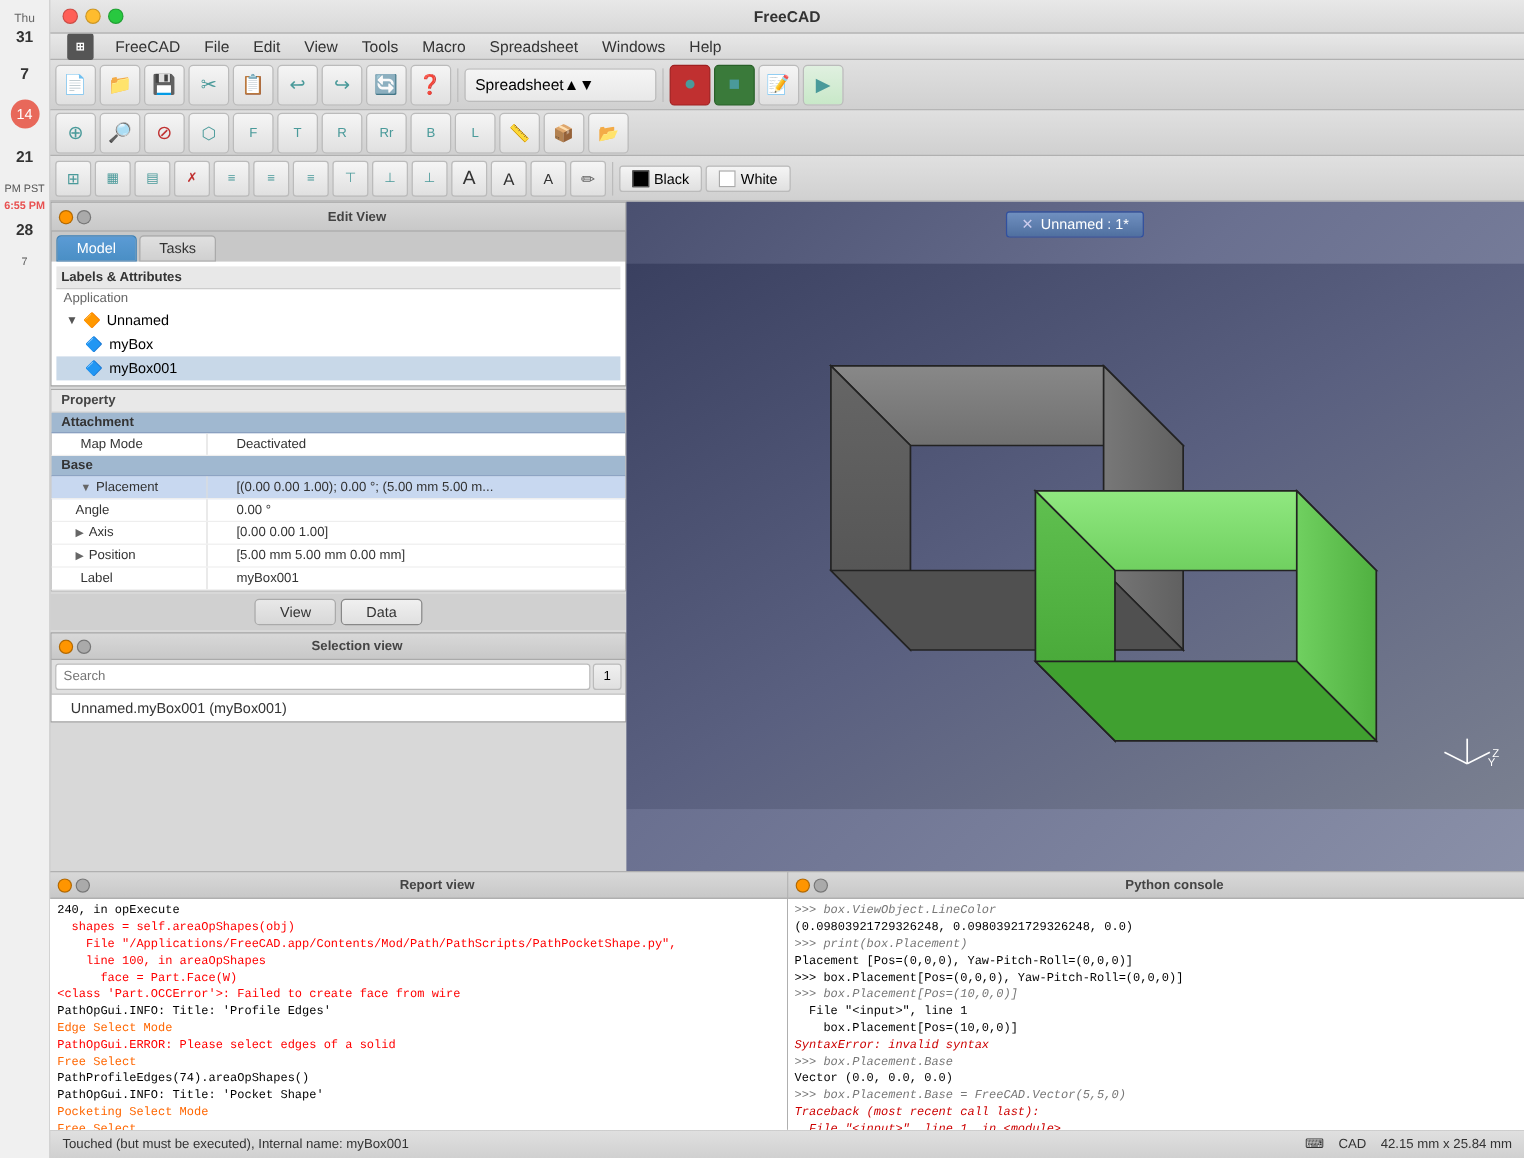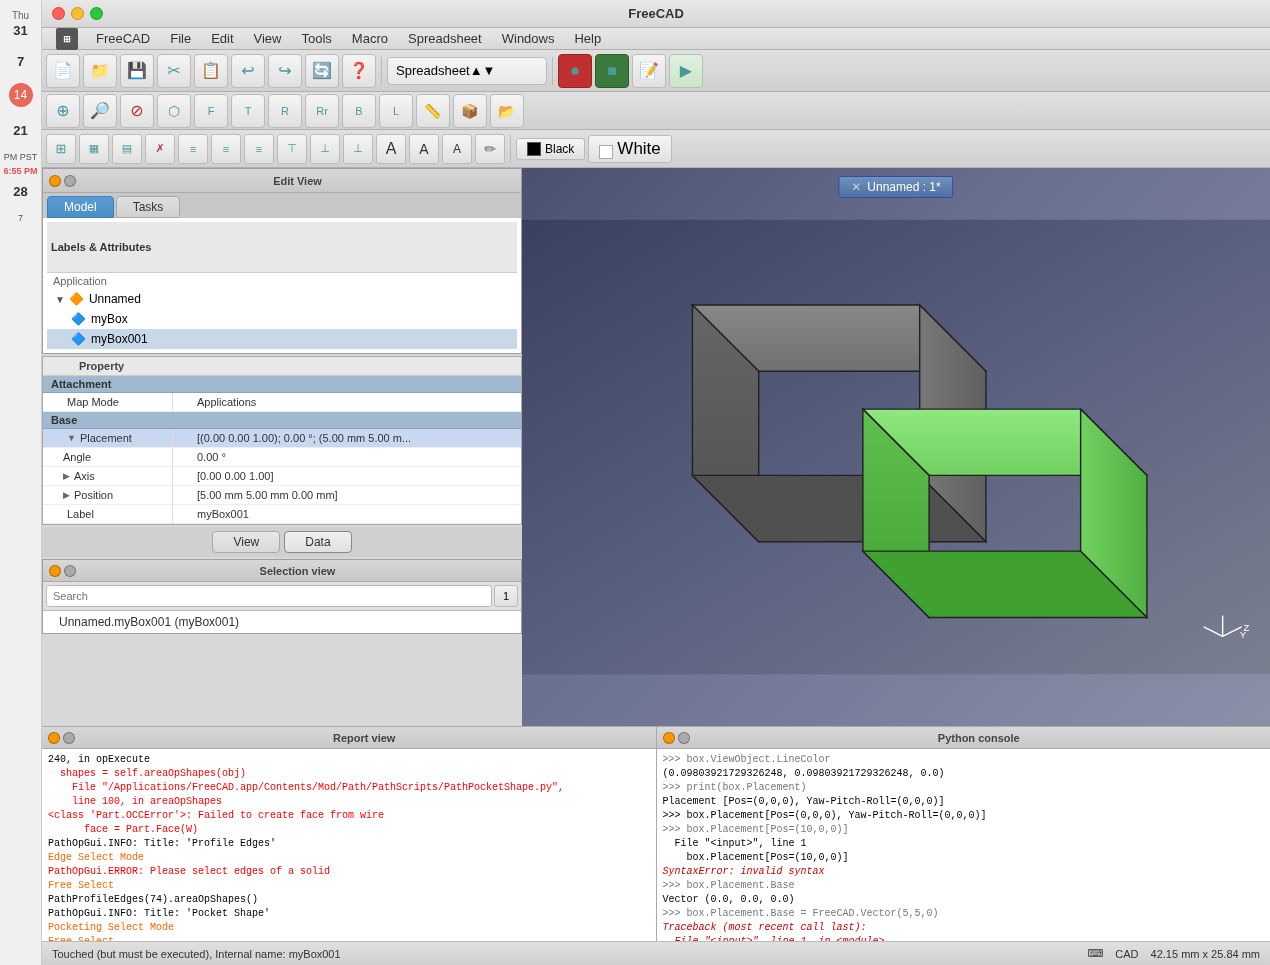--- a/index.html
+++ b/index.html
@@ -186,28 +186,28 @@
       font-size: 12px;
     }
     .color-swatch-black {
       width: 14px;
       height: 14px;
       background: #000;
       border: 1px solid #555;
     }
     .color-btn-white {
       display: flex;
-      align-items: flex-end;
+      align-items: flex-start;
       gap: 4px;
       padding: 3px 10px;
       border: 1px solid #bbb;
       border-radius: 3px;
       background: linear-gradient(to bottom, #f5f5f5, #e0e0e0);
       cursor: pointer;
-      font-size: 17px;
+      font-size: 12px;
     }
     .color-swatch-white {
       width: 14px;
       height: 14px;
       background: #fff;
       border: 1px solid #aaa;
     }
 
     
     .main-content {
@@ -278,21 +278,21 @@
       border-color: #3a7fb5;
     }
     .combo-content {
       background: white;
       padding: 4px;
     }
     .labels-attr-header {
       font-size: 11px;
       font-weight: bold;
       color: #333;
-      padding: 19px 4px;
+      padding: 3px 4px;
       background: #e8e8e8;
       border-bottom: 1px solid #ccc;
     }
     .app-label {
       font-size: 11px;
       color: #666;
       padding: 2px 6px;
     }
     .tree-item {
       display: flex;
@@ -334,21 +334,21 @@
       border-bottom: 1px solid #ccc;
     }
     .props-col-header {
       font-size: 11px;
       font-weight: bold;
       color: #444;
       padding: 3px 8px;
       border-right: 1px solid #ccc;
     }
     .props-col-header:last-child { border-right: none; }
-    .props-col-property { width: 120px; margin-left: 28px; }
+    .props-col-property { width: 120px; }
     .props-col-value { flex: 1; }
     .props-section-header {
       background: #a0b8d0;
       font-size: 11px;
       font-weight: bold;
       color: #333;
       padding: 2px 8px;
       border-bottom: 1px solid #8aa0c0;
     }
     .props-row {
@@ -501,21 +501,21 @@
       background: white;
       overflow-y: auto;
       padding: 4px 6px;
       font-size: 10px;
       font-family: 'Courier New', monospace;
       line-height: 1.4;
     }
     .report-line { color: #000; }
     .report-error { color: #ff0000; }
     .report-orange { color: #ff6600; }
-    .py-prompt { color: #777; }
+    .py-prompt { color: #777; font-style: italic; }
     .py-value { color: #000; }
     .py-error { color: #cc0000; font-style: italic; }
 
     
     .status-bar {
       height: 24px;
       background: linear-gradient(to bottom, #e0e0e0, #d0d0d0);
       display: flex;
       align-items: center;
       padding: 0 10px;
@@ -721,21 +721,21 @@
       </div>
 
       <div class="properties-panel" style="margin:2px 0;">
         <div class="props-header">
           <div class="props-col-header props-col-property">Property</div>
         </div>
 
         <div class="props-section-header">Attachment</div>
         <div class="props-row">
           <div class="props-cell props-cell-property">Map Mode</div>
-          <div class="props-cell props-cell-value">Applications</div>
+          <div class="props-cell props-cell-value">Deactivated</div>
         </div>
 
         <div class="props-section-header">Base</div>
         <div class="props-row selected">
           <div class="props-cell props-cell-property">
             <span class="props-arrow">▼</span>
             <span>Placement</span>
           </div>
           <div class="props-cell props-cell-value">[(0.00 0.00 1.00); 0.00 °; (5.00 mm  5.00 m...</div>
         </div>
@@ -866,22 +866,22 @@
           <div class="combo-close-btn combo-close-orange"></div>
           <div class="combo-close-btn combo-close-gray"></div>
         </div>
         <span class="panel-title">Report view</span>
       </div>
       <div class="panel-content scroll-area">
         <div class="report-line">240, in opExecute</div>
         <div class="report-error">&nbsp;&nbsp;shapes = self.areaOpShapes(obj)</div>
         <div class="report-error">&nbsp;&nbsp;&nbsp;&nbsp;File "/Applications/FreeCAD.app/Contents/Mod/Path/PathScripts/PathPocketShape.py",</div>
         <div class="report-error">&nbsp;&nbsp;&nbsp;&nbsp;line 100, in areaOpShapes</div>
+        <div class="report-error">&nbsp;&nbsp;&nbsp;&nbsp;&nbsp;&nbsp;face = Part.Face(W)</div>
         <div class="report-error">&lt;class 'Part.OCCError'&gt;: Failed to create face from wire</div>
-        <div class="report-error">&nbsp;&nbsp;&nbsp;&nbsp;&nbsp;&nbsp;face = Part.Face(W)</div>
         <div class="report-line">PathOpGui.INFO: Title: 'Profile Edges'</div>
         <div class="report-orange">Edge Select Mode</div>
         <div class="report-error">PathOpGui.ERROR: Please select edges of a solid</div>
         <div class="report-orange">Free Select</div>
         <div class="report-line">PathProfileEdges(74).areaOpShapes()</div>
         <div class="report-line">PathOpGui.INFO: Title: 'Pocket Shape'</div>
         <div class="report-orange">Pocketing Select Mode</div>
         <div class="report-orange">Free Select</div>
 
       </div>

